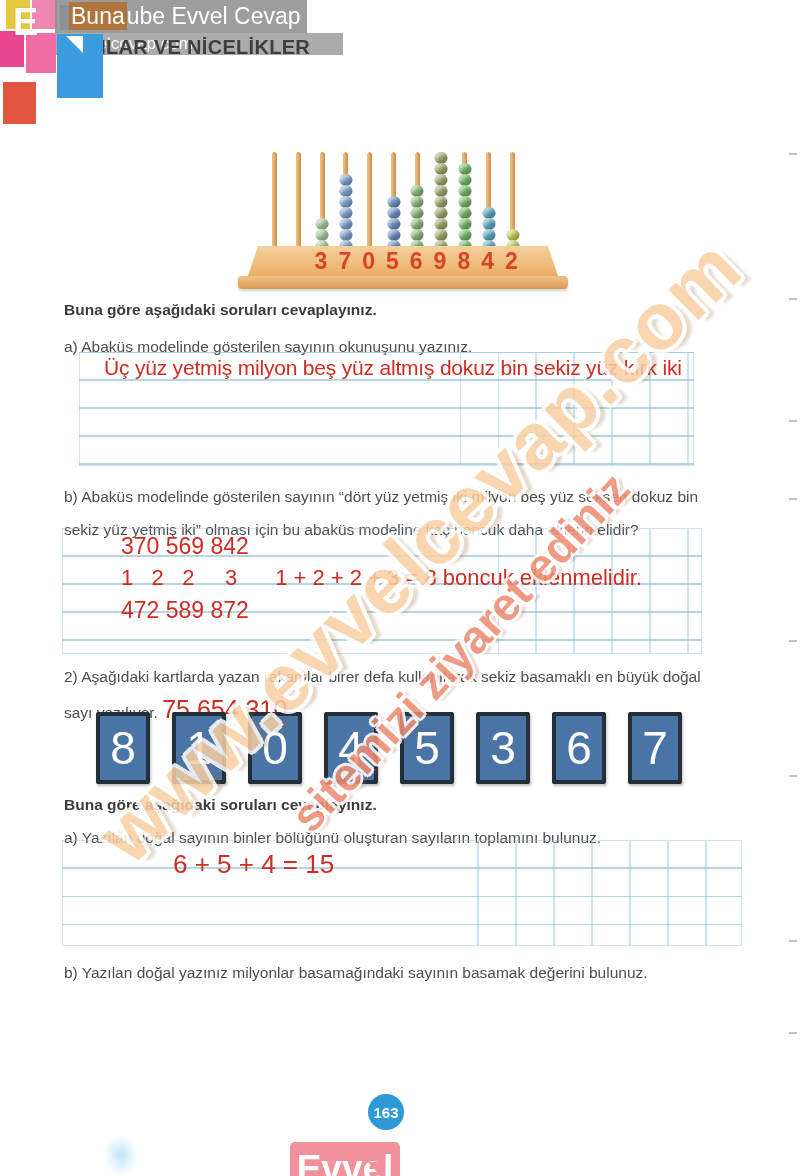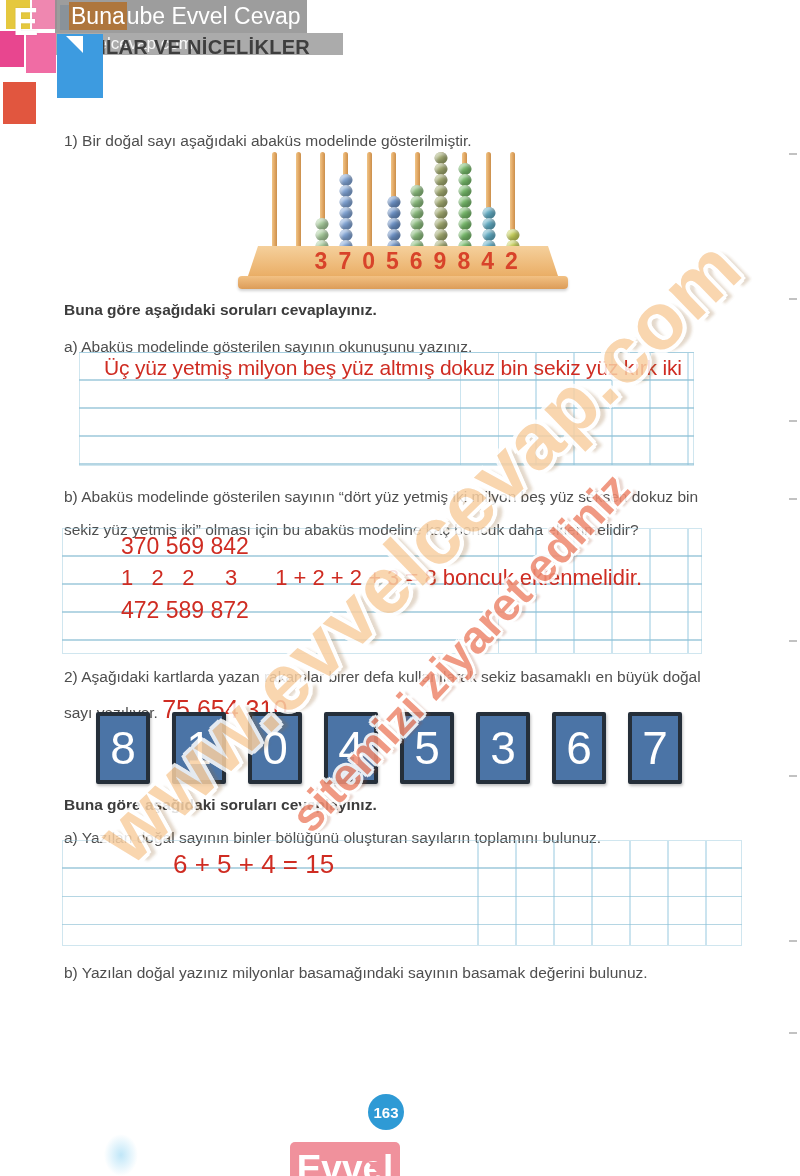--- a/index.html
+++ b/index.html
@@ -138,21 +138,20 @@
   <div class="logo-letter">E</div>
 
   <div class="banner1">
     <span><span class="yt-hl">Buna</span><span>ube Evvel Cevap</span></span>
   </div>
   <div class="banner2">
     <span>evvelcevap.com</span>
   </div>
   <div class="section-title">SAYILAR VE NİCELİKLER</div>
 
-  <div class="qtext q1-text">1) Bir doğal sayı aşağıdaki abaküs modelinde gösterilmiştir.</div>
 
   <div class="abacus">
     <div class="abacus-rods">
         <div class="rod" style="left: 34px;">
           <div class="beads"></div>
         </div>
         <div class="rod" style="left: 57.8px;">
           <div class="beads"></div>
         </div>
         <div class="rod" style="left: 81.6px;">

